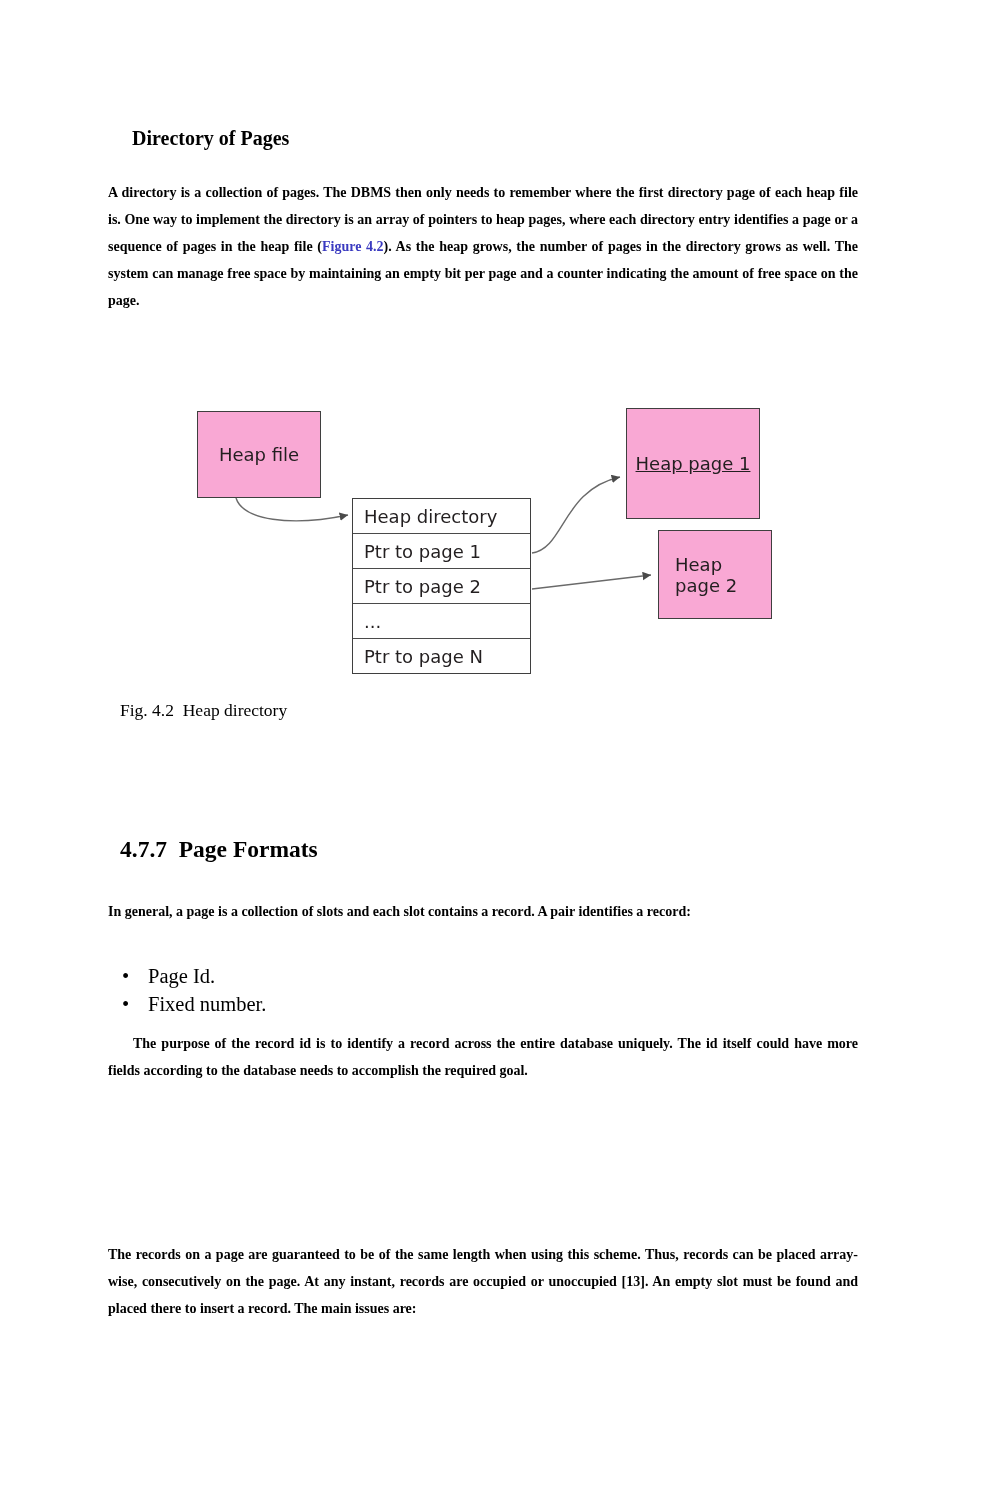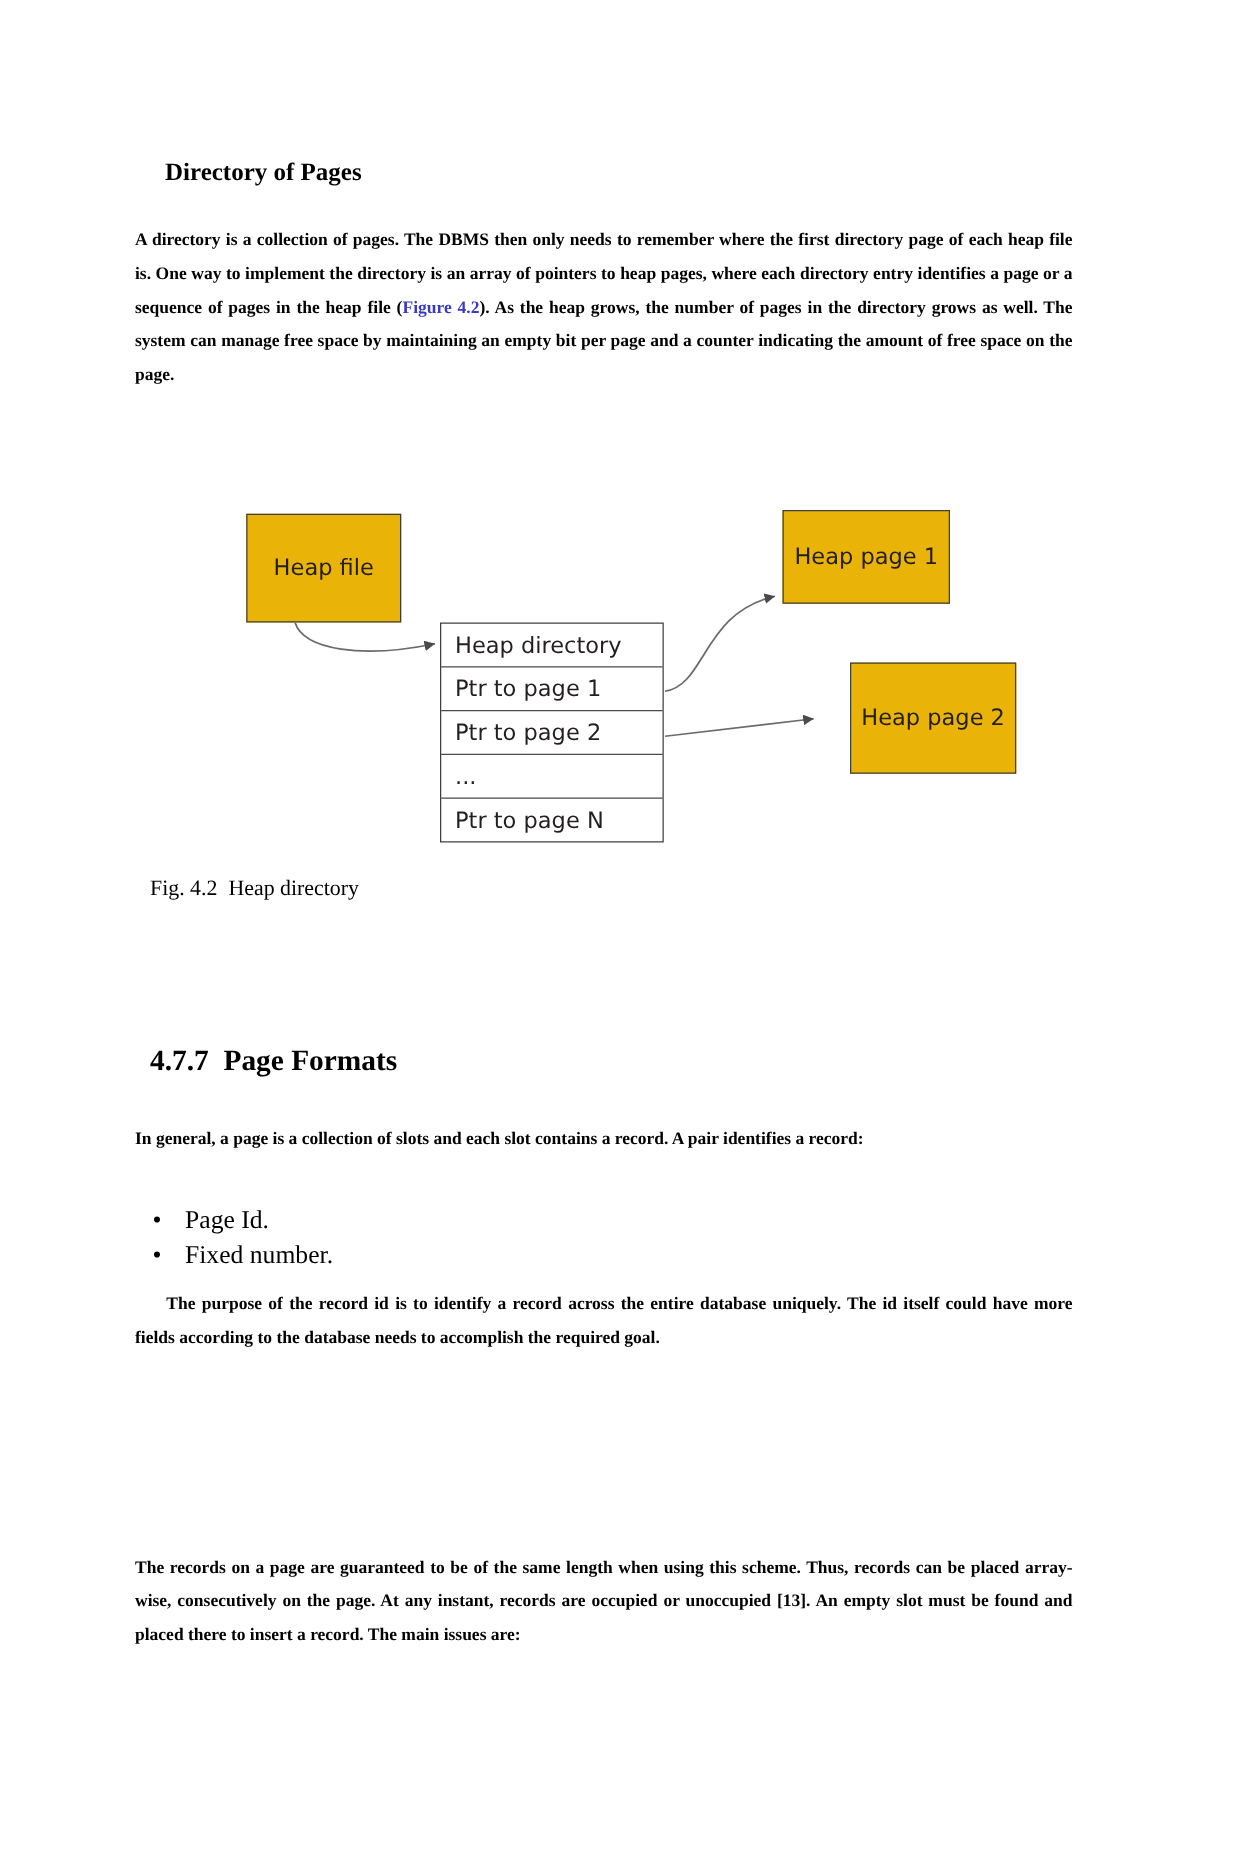--- a/index.html
+++ b/index.html
@@ -106,21 +106,21 @@
     left: 0;
     top: 0;
     width: 989px;
     height: 1500px;
     pointer-events: none;
   }
   .fbox {
     position: absolute;
     box-sizing: border-box;
     border: 1.6px solid #3f3f3f;
-    background: #eab308;
+    background: #f9a8d4;
     font-family: "DejaVu Sans", "Liberation Sans", sans-serif;
     font-size: 18px;
     color: #231f20;
     display: flex;
     align-items: center;
     justify-content: center;
     pointer-events: auto;
   }
   .dirbox {
     position: absolute;
@@ -187,25 +187,25 @@
         <span>Ptr to page 2</span>
       </div>
       <div class="dirrow">
         <span>...</span>
       </div>
       <div class="dirrow">
         <span>Ptr to page N</span>
       </div>
     </div>
 
-    <div class="fbox" style="left:626px; top:408px; width:134px; height:75px;">
+    <div class="fbox" style="left:626px; top:408px; width:134px; height:111px;text-decoration:underline;">
       <span>Heap page 1</span>
     </div>
 
-    <div class="fbox" style="left:680px; top:530px; width:133px; height:89px;">
+    <div class="fbox" style="left:658px; top:530px; width:114px; height:89px;padding-left:16px;">
       <span>Heap page 2</span>
     </div>
 
     <svg class="arrows" viewBox="0 0 989 1500">
       <defs>
         <marker id="ah" markerWidth="7" markerHeight="7" refX="6" refY="3" orient="auto">
           <path d="M0,0 L6,3 L0,6 z" fill="#4a4a4a"></path>
         </marker>
       </defs>
       <path d="M236,498 C243,520 290,527 348,515" fill="none" stroke="#6a6a6a" stroke-width="1.4" marker-end="url(#ah)"></path>

